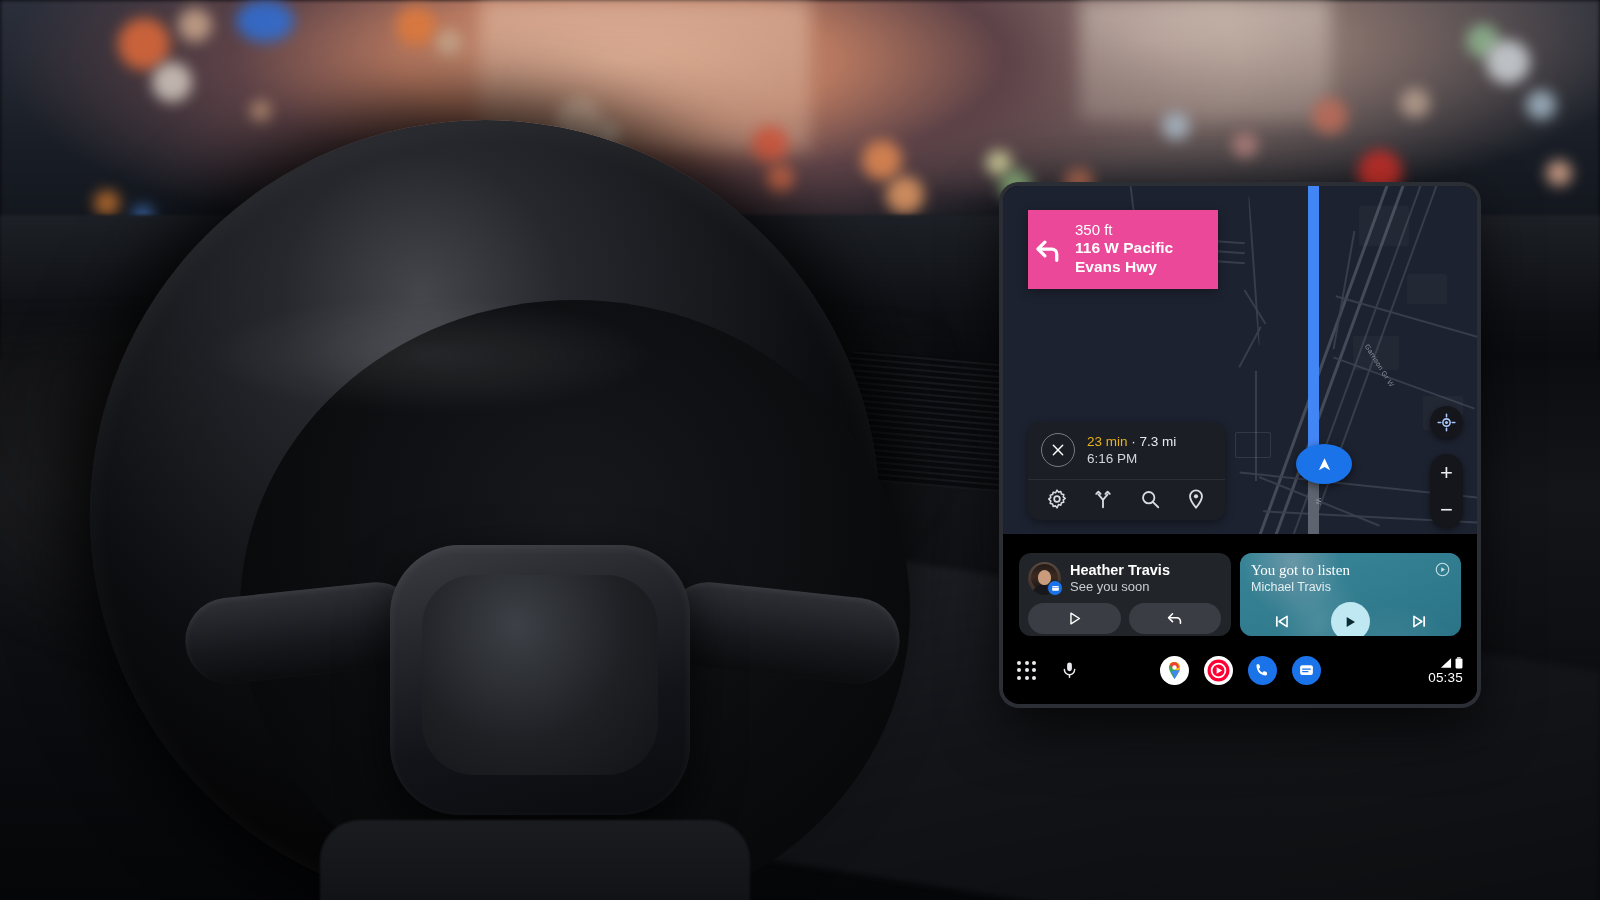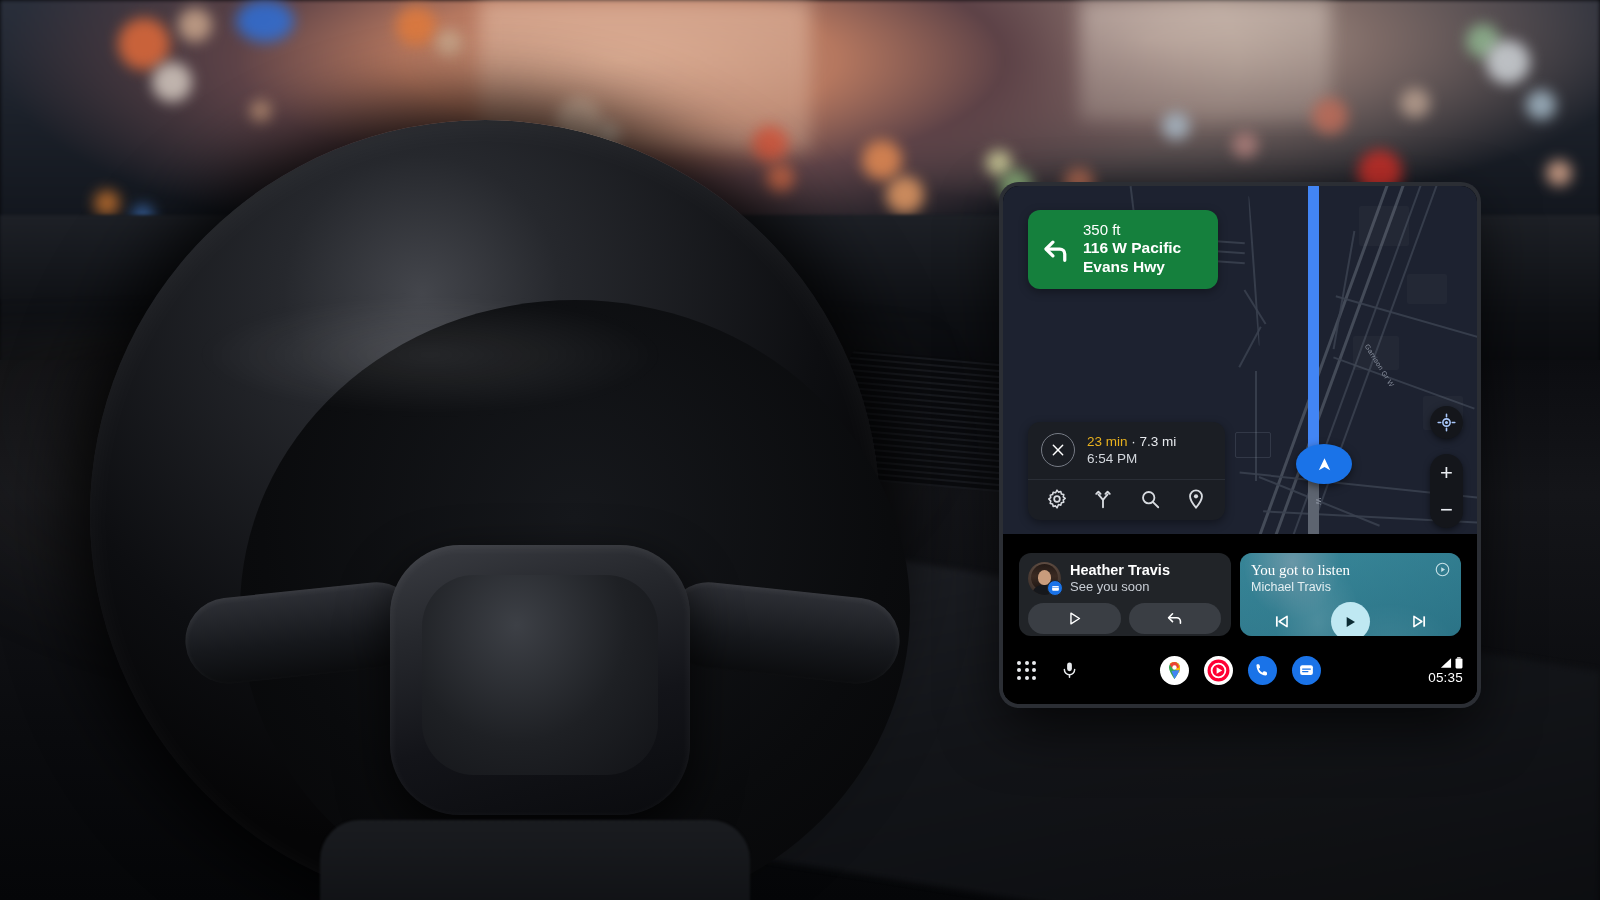--- a/index.html
+++ b/index.html
@@ -211,23 +211,23 @@
     background:#5d6470; left:305px; top:266px; height:90px; width:11px;
   }
   .road-label {
     position:absolute; color:#8c93a1; font-size:7px; letter-spacing:.3px;
     white-space:nowrap;
   }
 
   
   .nav-banner {
     position:absolute; left:25px; top:24px;
-    background:#15803d;
-    border-radius: 12px;
-    padding: 11px 16px 12px 13px;
+    background:#ec4899;
+    border-radius: 0;
+    padding: 11px 16px 12px 5px;
     display:flex; align-items:center; gap:12px;
     min-width: 190px;
     box-shadow: 0 3px 10px rgba(0,0,0,.35);
   }
   .nav-arrow { width:30px; height:30px; flex:none; }
   .nav-text { color:#fff; line-height:1.22; }
   .nav-dist { font-size:15px; font-weight:400; }
   .nav-street { font-size:15.5px; font-weight:700; max-width:120px; }
 
   
@@ -537,21 +537,21 @@
         <div class="trip-top">
           <div class="close-btn">
             <svg width="16" height="16" viewBox="0 0 24 24">
               <path d="M5 5 L19 19 M19 5 L5 19" stroke="#fff" stroke-width="2.2" stroke-linecap="round"></path>
             </svg>
           </div>
           <div class="trip-meta">
             <div class="trip-eta">
               <span class="eta-min">23 min</span><span class="eta-dist"> · </span><span class="eta-dist">7.3 mi</span>
             </div>
-            <div class="trip-time">6:54 PM</div>
+            <div class="trip-time">6:16 PM</div>
           </div>
         </div>
         <div class="trip-tools">
           <svg class="tool" viewBox="0 0 24 24">
             <circle cx="12" cy="12" r="3.1" fill="none" stroke="#e9ecf1" stroke-width="1.9"></circle>
             <path d="M12 2.3l1.6 2.2 2.6-.6.6 2.6 2.6.6-.6 2.6 2.2 1.6-2.2 1.6.6 2.6-2.6.6-.6 2.6-2.6-.6L12 21.7l-1.6-2.2-2.6.6-.6-2.6-2.6-.6.6-2.6L3 12l2.2-1.6-.6-2.6 2.6-.6.6-2.6 2.6.6z" fill="none" stroke="#e9ecf1" stroke-width="1.7" stroke-linejoin="round"></path>
           </svg>
           <svg class="tool" viewBox="0 0 24 24">
             <path d="M12 21 V13 L7 7" fill="none" stroke="#e9ecf1" stroke-width="2" stroke-linecap="round" stroke-linejoin="round"></path>
             <path d="M12 13 L17 7" fill="none" stroke="#e9ecf1" stroke-width="2" stroke-linecap="round"></path>

